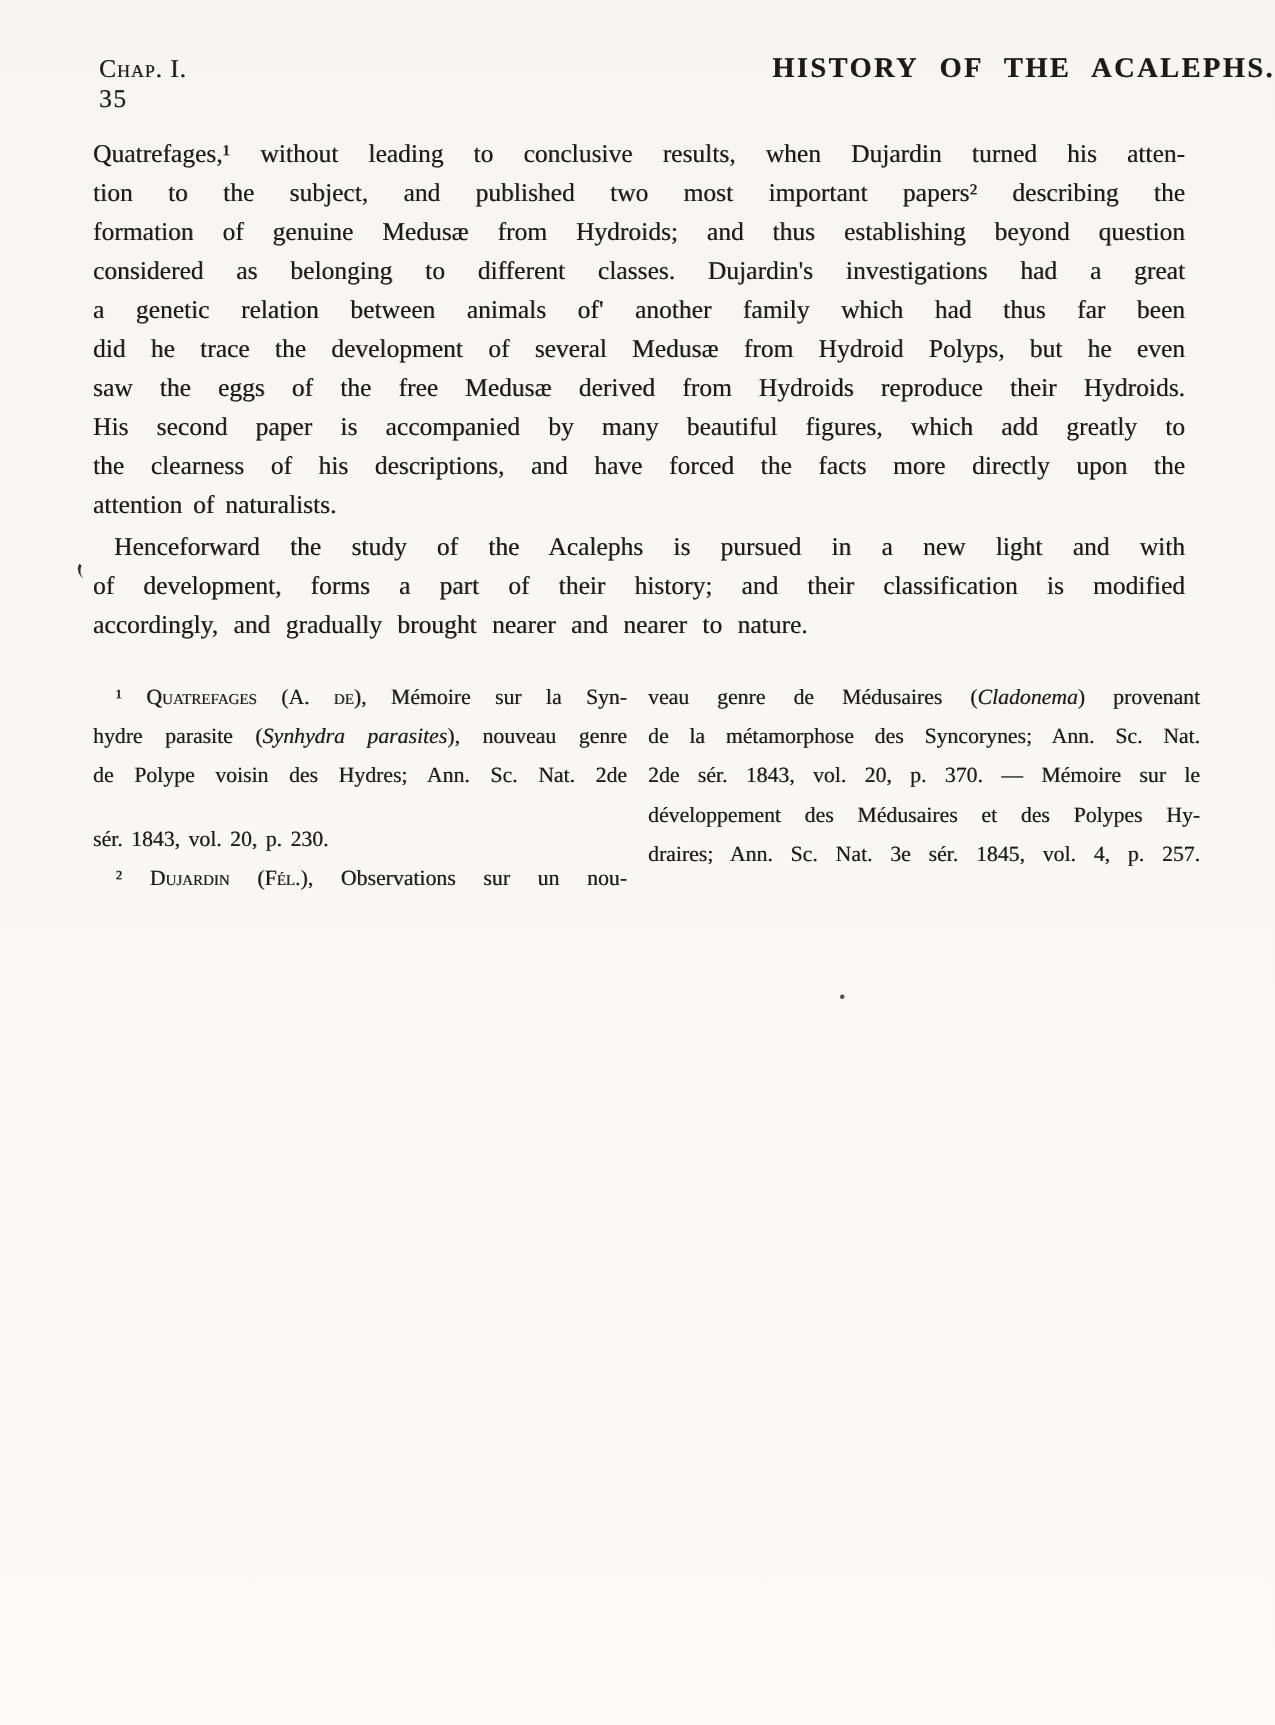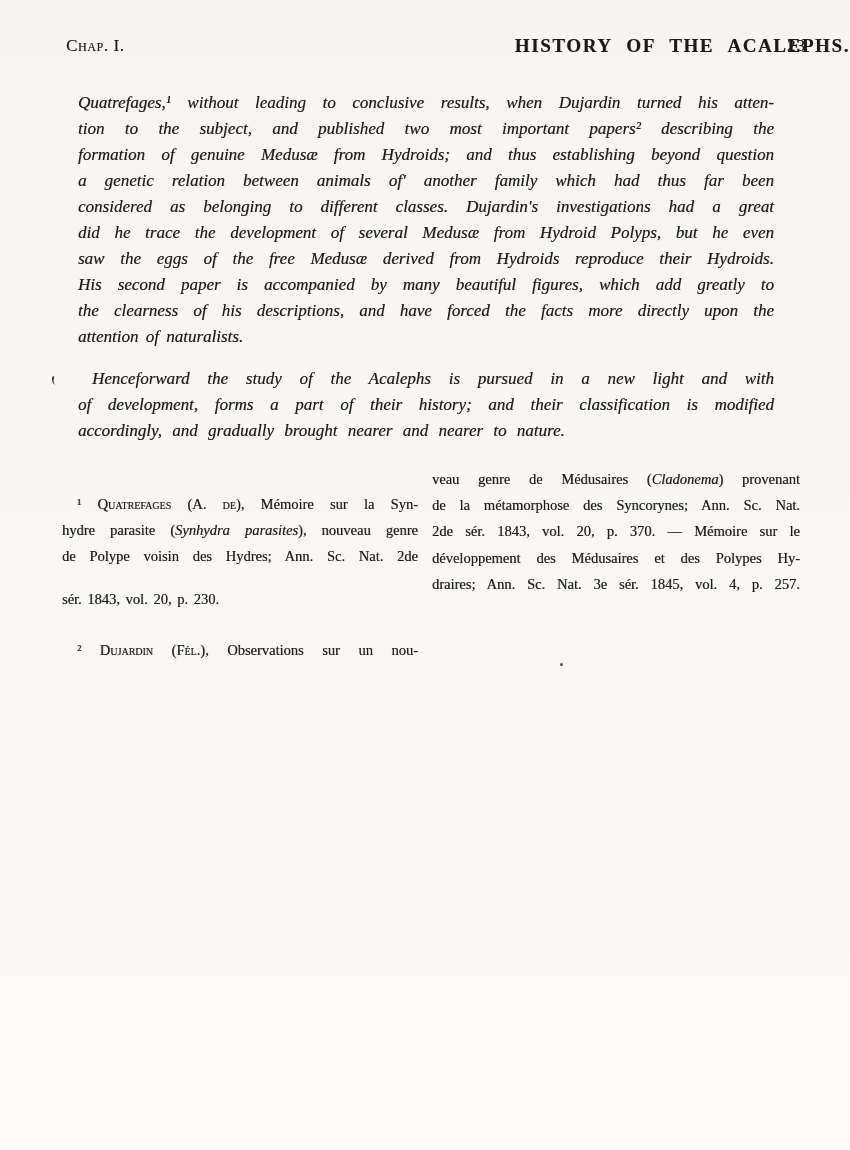--- a/index.html
+++ b/index.html
@@ -13,47 +13,48 @@
     color:#1d1a16;
     text-shadow:0.4px 0.2px 0 rgba(25,20,12,0.5);
     overflow:hidden;
   }
   
   .page-header{
     position:relative;
     display:flex;justify-content:space-between;align-items:baseline;
     padding:36px 44px 0 66px;
     height:24px;
+    flex-direction:column;
   }
   .chapter{font-size:17px;font-variant:small-caps;letter-spacing:0.6px;}
   .running-title{
     position:absolute;left:0;right:0;top:35px;
     text-align:right;font-weight:bold;font-size:19px;
     letter-spacing:1.6px;word-spacing:8px;
   }
   .page-number{font-size:17px;letter-spacing:1px;}
   
   .text-block{margin:30px 60px 0 62px;width:728px;font-size:17px;line-height:26px;}
-  .para{margin:16px;font-style:italic;}
+  .para{margin:0;}
   .para+.para{margin-top:2px;}
   .bl{text-align:justify;text-align-last:justify;}
   .bl.endshort{text-align-last:left;word-spacing:3px;}
   .bl.endwide{text-align-last:left;word-spacing:6px;}
   .bl.indent{padding-left:14px;}
   
   .footnotes{
     display:flex;gap:14px;
     margin:22px 48px 0 62px;
     font-size:14.5px;line-height:26.2px;
   }
   .fn-col-left{width:356px;flex:0 0 356px;}
   .fn-col-right{width:368px;flex:0 0 368px;}
   .fl{text-align:justify;text-align-last:justify;}
   .fl.fshort{text-align-last:left;word-spacing:2px;margin-top:16px;}
-  .fl.findent{padding-left:15px;margin-top:25px;}
+  .fl.findent{padding-left:15px;}
   .sc{font-variant:small-caps;}
   .fl i{}
   
   .stray-mark{
     position:absolute;left:51px;top:377px;width:6px;height:8px;
     border-left:2px solid #35312b;border-bottom-left-radius:7px;
     transform:rotate(20deg);
   }
   .speck{
     position:absolute;left:560px;top:663px;width:3px;height:3px;
@@ -61,30 +62,30 @@
   }
 </style>
 </head>
 <body>
 
 <div class="page">
 
   <header class="page-header">
     <span class="chapter">Chap. I.</span>
     <span class="running-title">HISTORY OF THE ACALEPHS.</span>
-    <span class="page-number">23</span>
+    <span class="page-number">35</span>
   </header>
 
   <main class="text-block">
     <div class="para">
       <div class="bl">Quatrefages,¹ without leading to conclusive results, when Dujardin turned his atten-</div>
       <div class="bl">tion to the subject, and published two most important papers² describing the</div>
       <div class="bl">formation of genuine Medusæ from Hydroids; and thus establishing beyond question</div>
+      <div class="bl">considered as belonging to different classes.  Dujardin's investigations had a great</div>
       <div class="bl">a genetic relation between animals of' another family which had thus far been</div>
-      <div class="bl">considered as belonging to different classes.  Dujardin's investigations had a great</div>
       <div class="bl">did he trace the development of several Medusæ from Hydroid Polyps, but he even</div>
       <div class="bl">saw the eggs of the free Medusæ derived from Hydroids reproduce their Hydroids.</div>
       <div class="bl">His second paper is accompanied by many beautiful figures, which add greatly to</div>
       <div class="bl">the clearness of his descriptions, and have forced the facts more directly upon the</div>
       <div class="bl endshort">attention of naturalists.</div>
     </div>
     <div class="para">
       <div class="bl indent">Henceforward the study of the Acalephs is pursued in a new light and with</div>
       <div class="bl">of development, forms a part of their history; and their classification is modified</div>
       <div class="bl endwide">accordingly, and gradually brought nearer and nearer to nature.</div>

